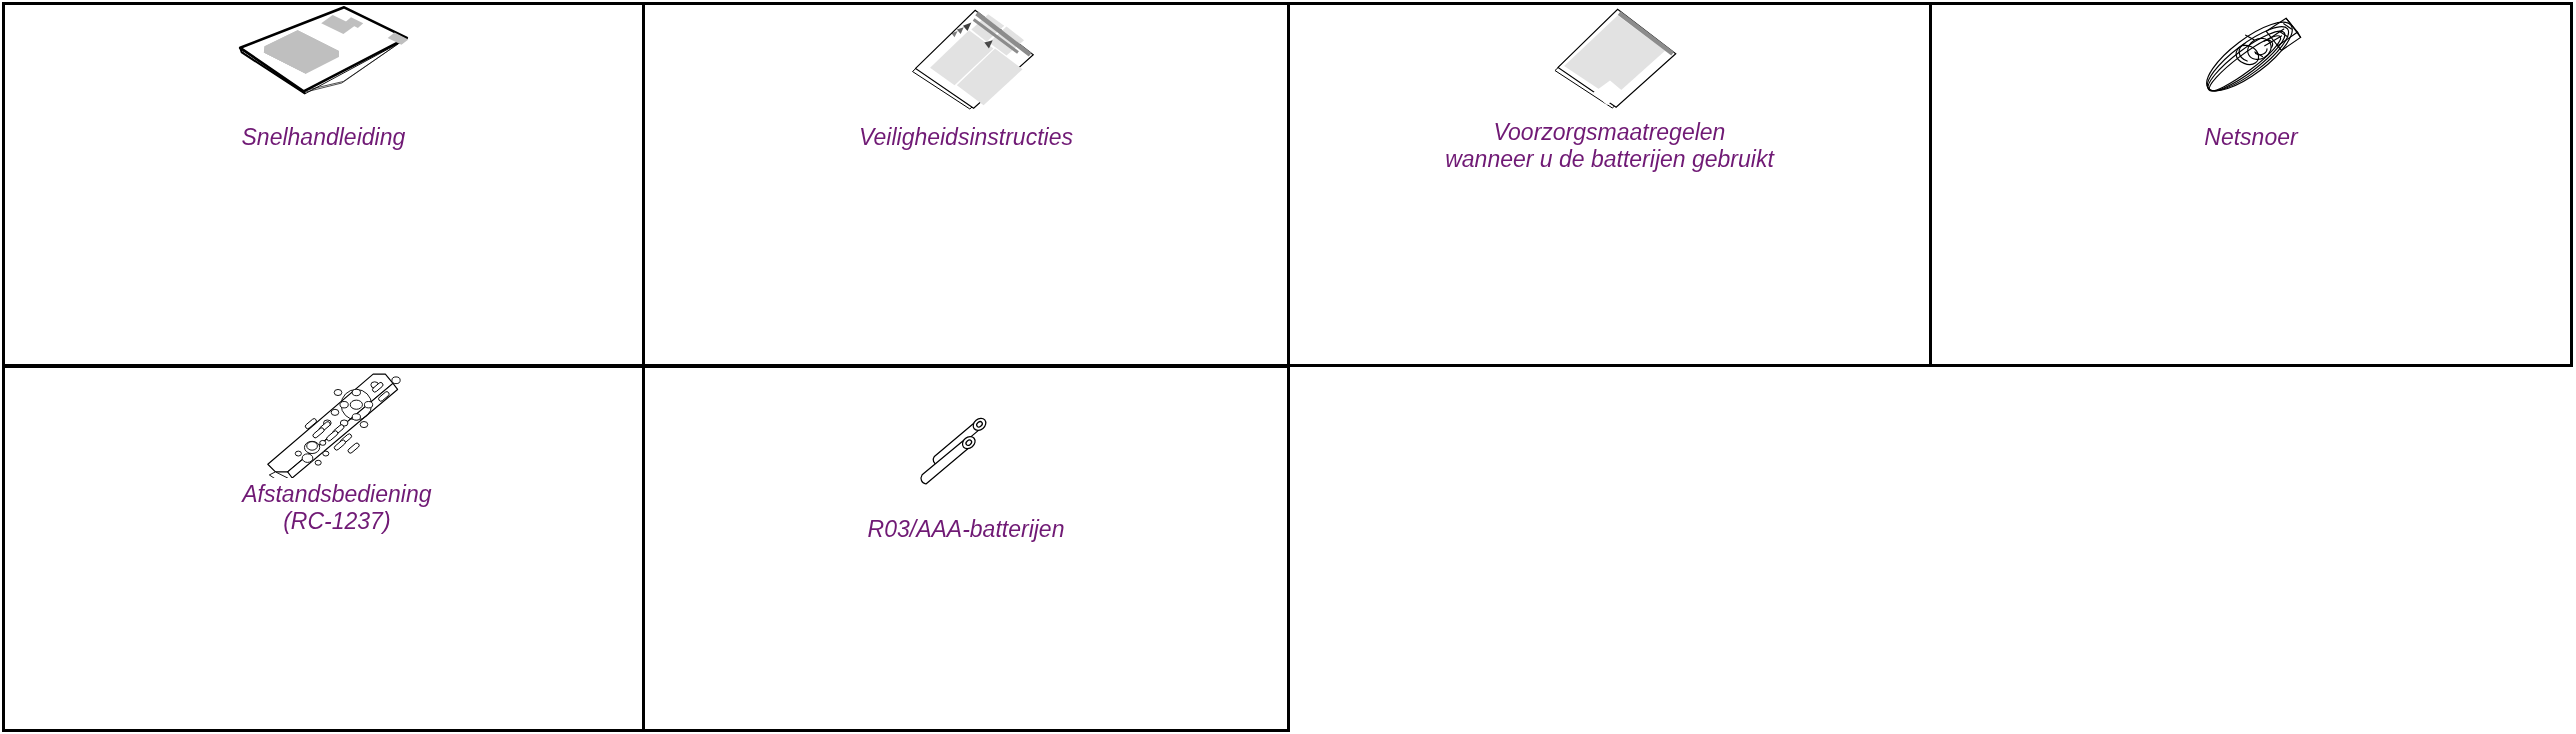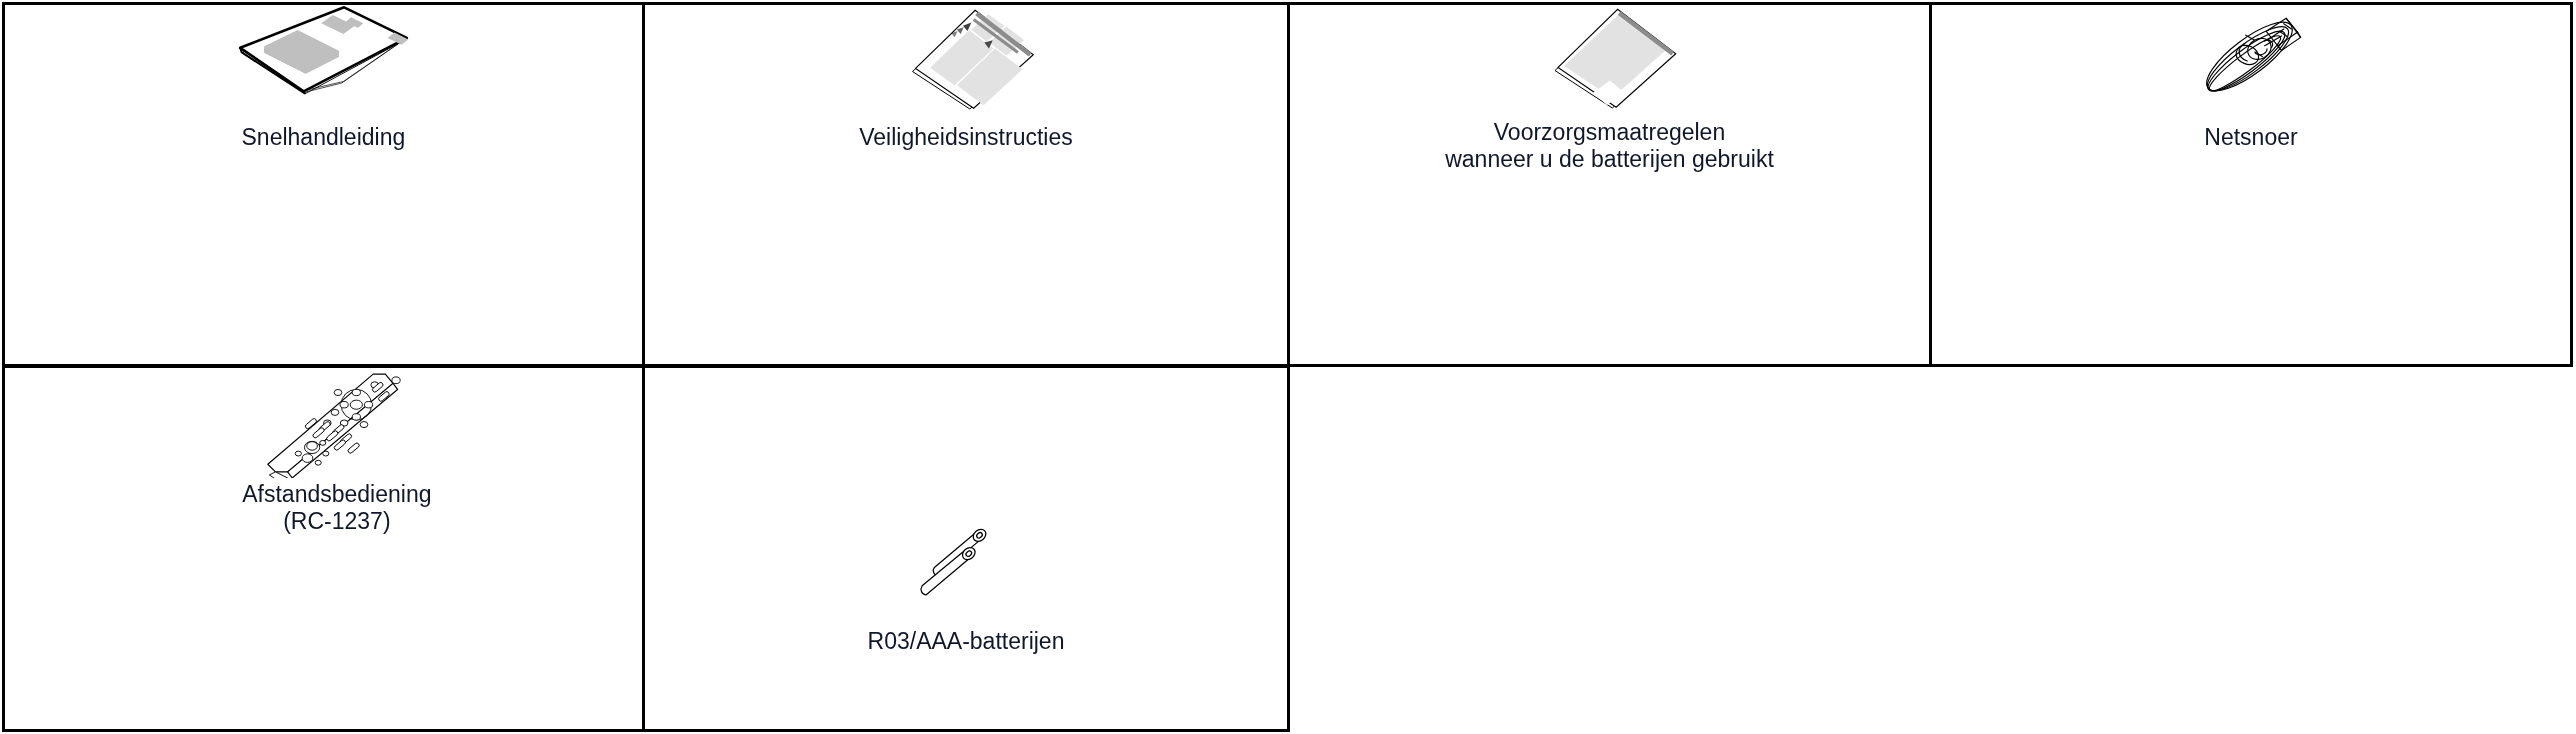--- a/index.html
+++ b/index.html
@@ -51,38 +51,39 @@
     align-items: center;
     justify-content: flex-start;
     background: transparent;
   }
   .art {
     position: relative;
     display: block;
   }
   .caption {
     text-align: center;
-    color: #0f172a;
+    color: #701a75;
     font-family: "Liberation Sans", "DejaVu Sans", sans-serif;
     font-size: 23px;
     line-height: 26px;
     letter-spacing: 0px;
     white-space: pre-line;
     font-weight: 400;
+    font-style: italic;
   }
   .caption.two-line { line-height: 27px; }
 
   
   #cell-quickguide   { left: 5.4px;    top: 4.6px;   width: 636px; height: 359px; }
   #cell-safety       { left: 645px;  top: 4.6px;   width: 642px; height: 301px; }
   #cell-battery-prec { left: 1290px; top: 4.6px;   width: 639px; height: 359px; }
   #cell-powercord    { left: 1932px; top: 4.6px;   width: 638px; height: 359px; }
   
   #cell-remote       { left: 5.4px;    top: 368px; width: 636px; height: 361px; padding-left: 27px; }
-  #cell-batteries    { left: 645px;  top: 368px; width: 642px; height: 286px; justify-content: flex-end; }
+  #cell-batteries    { left: 645px;  top: 368px; width: 642px; height: 286px; }
   #cell-empty        { left: 1290px; top: 368px; width: 1283px; height: 361px; }
 
   .art-wrap {
     display: flex;
     align-items: center;
     justify-content: center;
   }
   .cap-wrap { display: block; }
 </style>
 </head>

